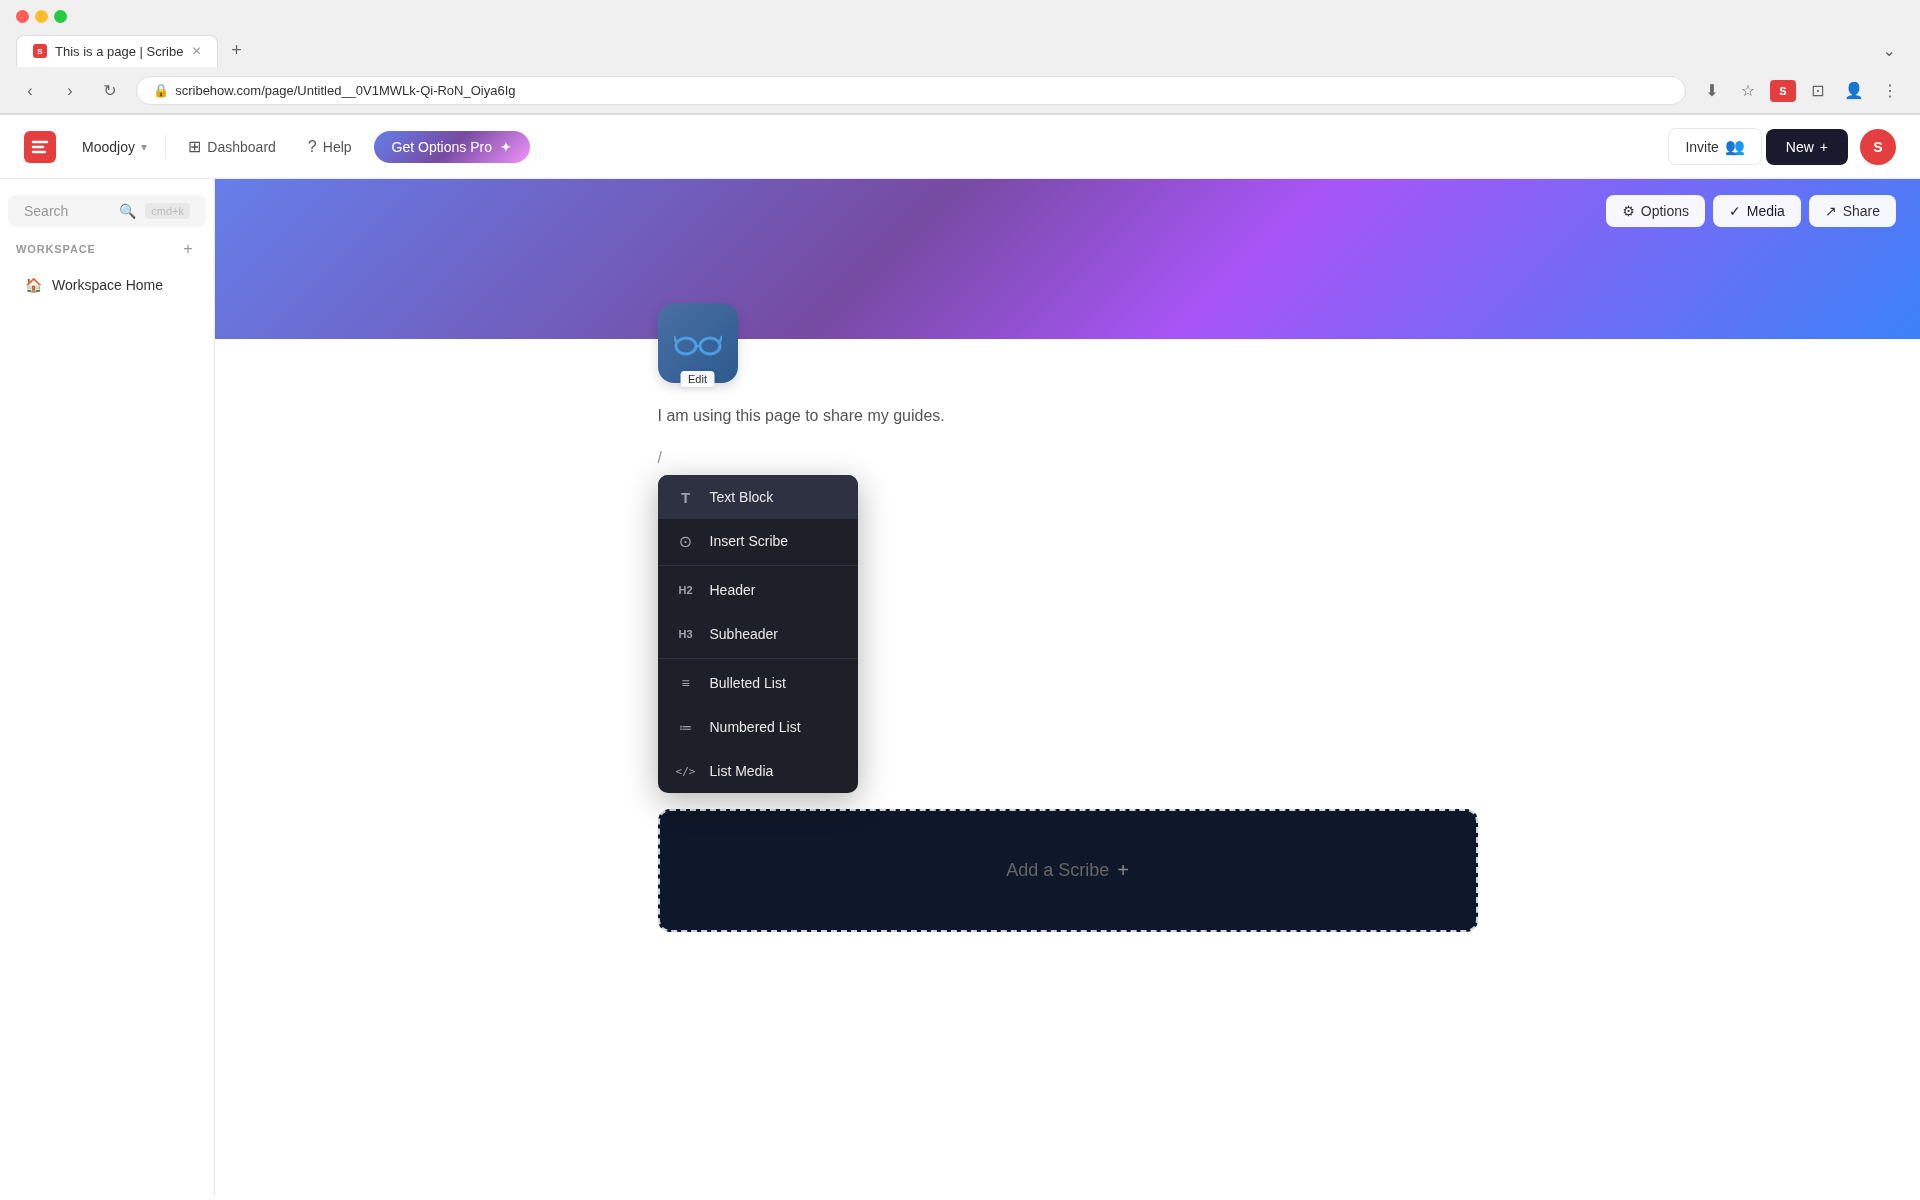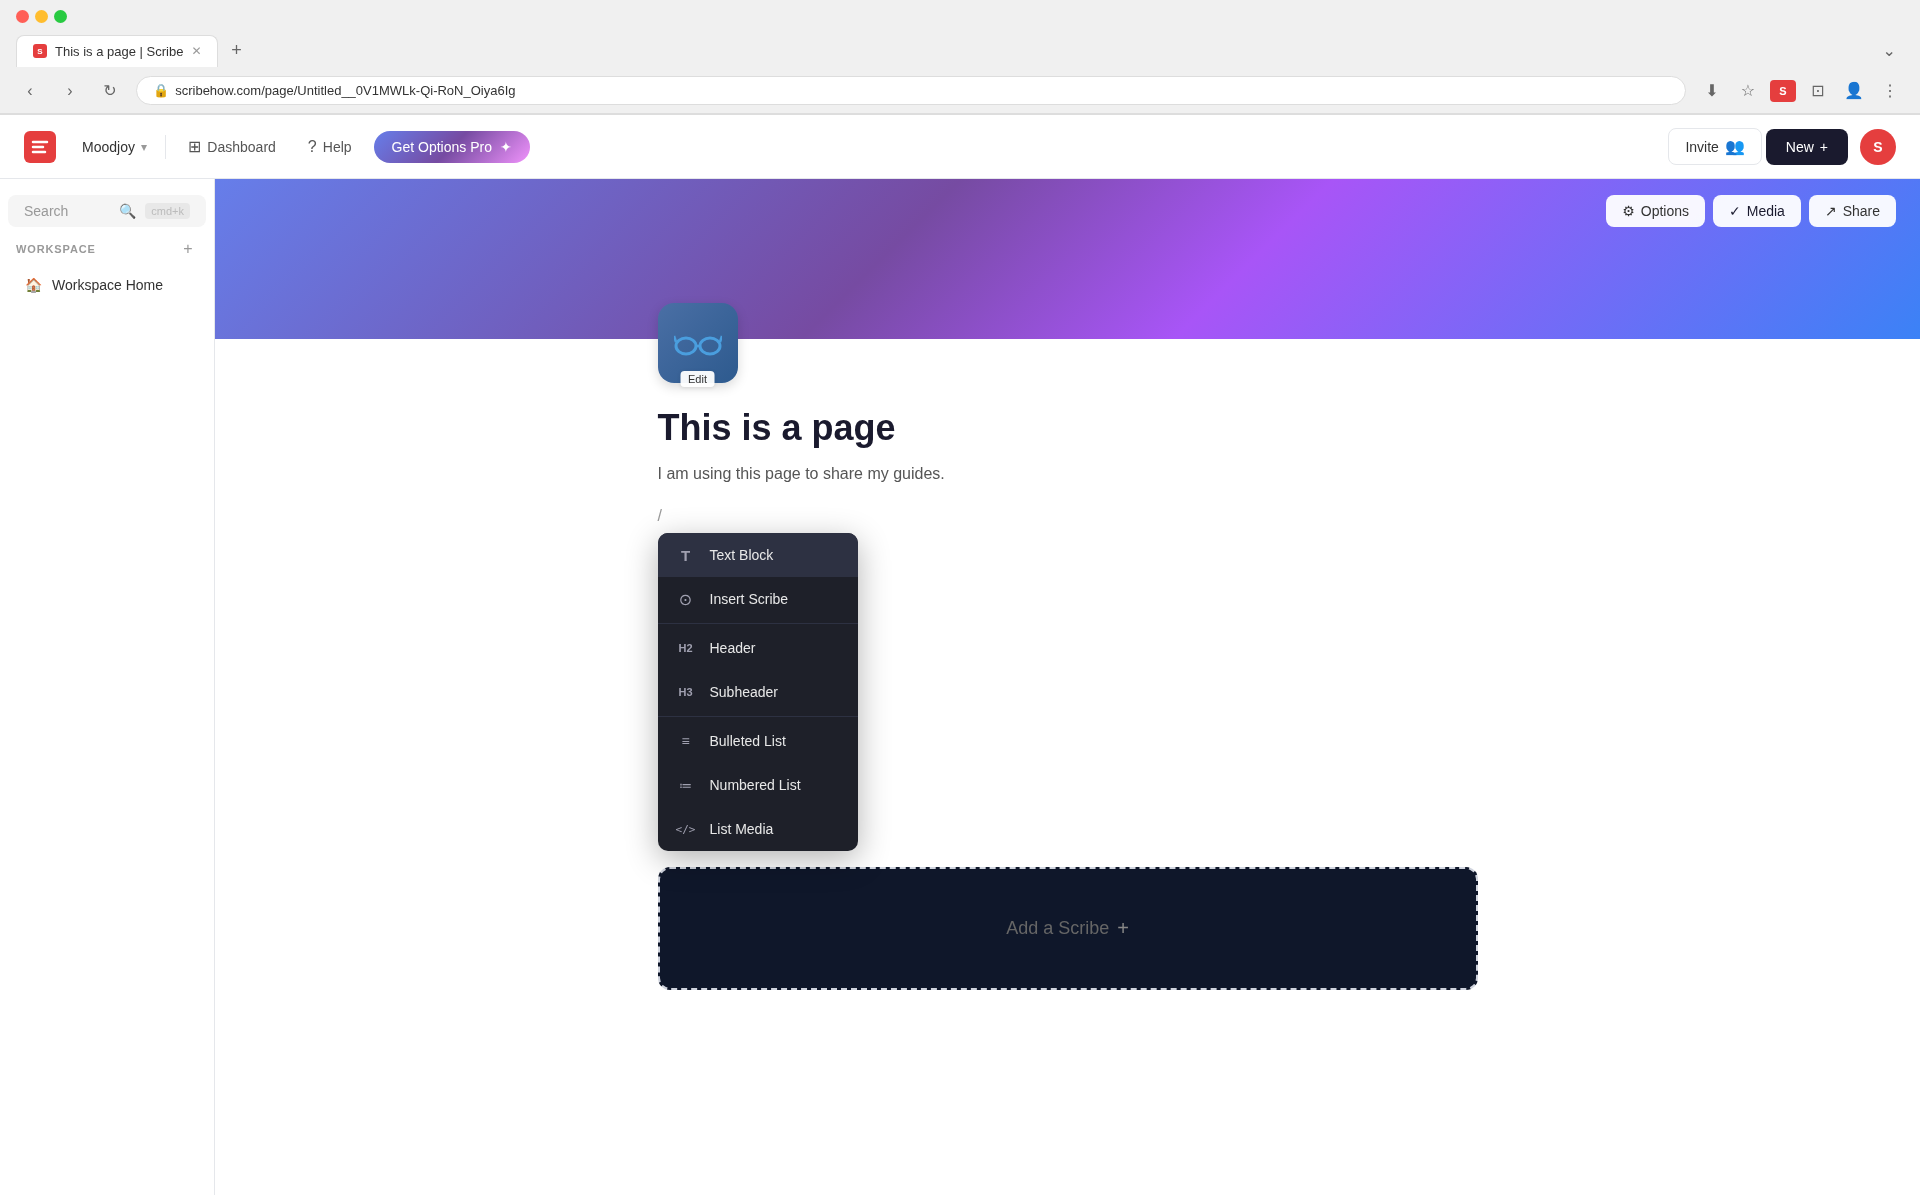--- a/index.html
+++ b/index.html
@@ -221,21 +221,20 @@
                 <ellipse cx="12" cy="18" rx="10" ry="8" fill="none" stroke="#4a9ede" stroke-width="3"></ellipse>
                 <ellipse cx="36" cy="18" rx="10" ry="8" fill="none" stroke="#4a9ede" stroke-width="3"></ellipse>
                 <line x1="22" y1="18" x2="26" y2="18" stroke="#4a9ede" stroke-width="2.5"></line>
                 <line x1="2" y1="14" x2="0" y2="8" stroke="#4a9ede" stroke-width="2.5"></line>
                 <line x1="46" y1="14" x2="48" y2="8" stroke="#4a9ede" stroke-width="2.5"></line>
               </svg>
               <div class="page-icon-label">Edit</div>
             </div>
           </div>
 
-          <h1 class="page-title">This is a page</h1>
 
           <p class="page-description">I am using this page to share my guides.</p>
 
           <p class="page-slash">/</p>
 
           <div class="dropdown-menu" style="position:relative;left:40px;top:0;margin-bottom:16px;">
             <div class="dropdown-item highlighted">
               <div class="dropdown-icon" style="font-weight:700;font-size:15px;">T</div>
               <span>Text Block</span>
             </div>

